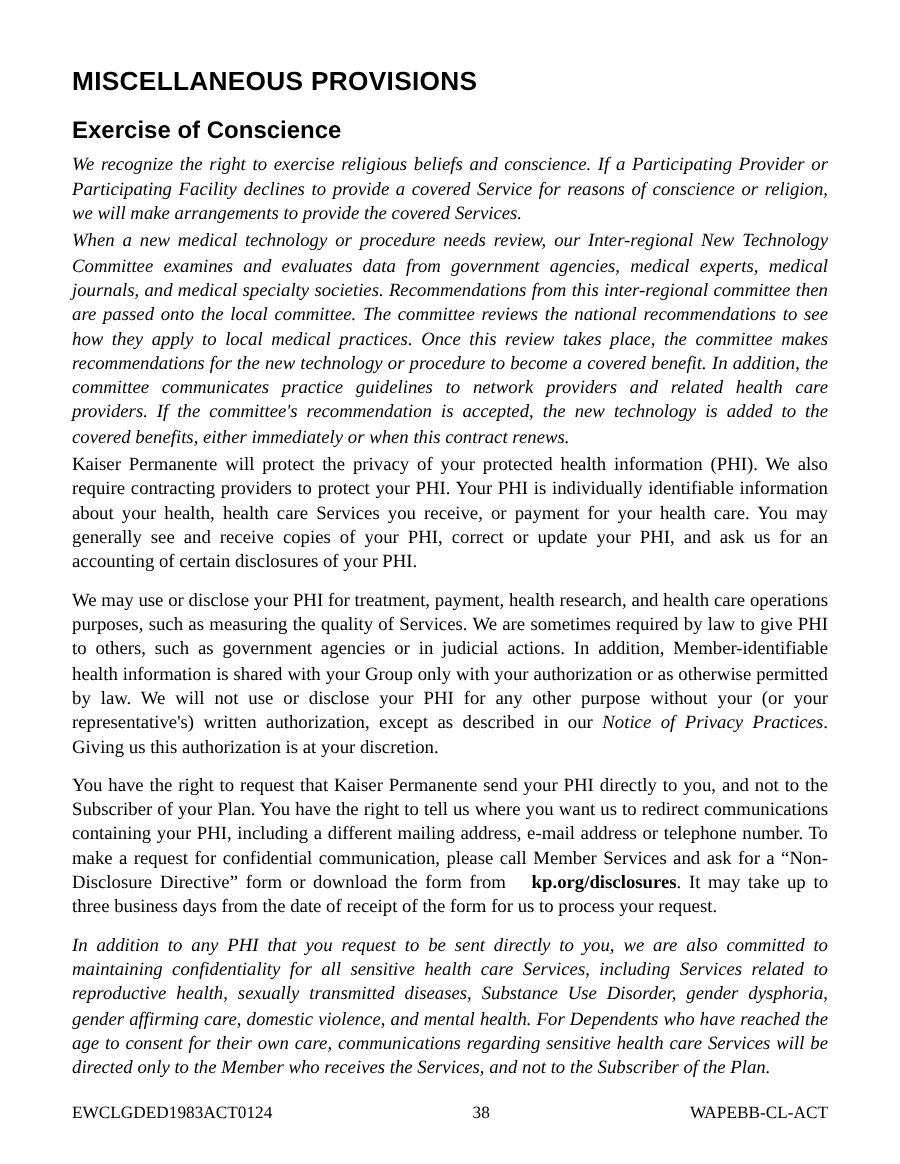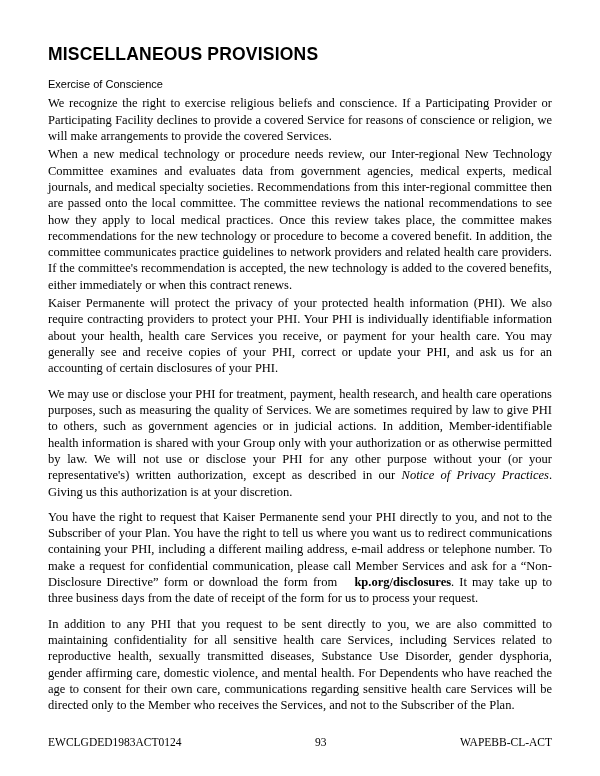--- a/index.html
+++ b/index.html
@@ -24,37 +24,38 @@
   h1.doc-title {
     font-family: "Liberation Sans", sans-serif;
     font-size: 17.5px;
     font-weight: bold;
     letter-spacing: 0.2px;
     margin: 0 0 14px 0;
     line-height: 1.15;
   }
   h2.sec-head {
     font-family: "Liberation Sans", sans-serif;
-    font-size: 11px;
-    font-weight: normal;
+    font-size: 16px;
+    font-weight: bold;
     margin: 14px 0 4px 0;
     line-height: 1.2;
   }
   h2.sec-head.first {
     margin-top: 0;
   }
   p.body {
     font-size: 12.5px;
     line-height: 1.305;
     margin: 0 0 9px 0;
     text-align: justify;
     hyphens: none;
   }
   p.body:last-child {
     margin-bottom: 0;
+    font-style: italic;
   }
   .blk {
     margin-bottom: 2px;
   }
   em { font-style: italic; }
   strong { font-weight: bold; padding-left: 12px; }
   .footer {
     position: absolute;
     left: 48px;
     right: 48px;
@@ -88,17 +89,17 @@
   <div class="blk">
     <p class="body">Kaiser Permanente will protect the privacy of your protected health information (PHI). We also require contracting providers to protect your PHI. Your PHI is individually identifiable information about your health, health care Services you receive, or payment for your health care. You may generally see and receive copies of your PHI, correct or update your PHI, and ask us for an accounting of certain disclosures of your PHI.</p>
     <p class="body">We may use or disclose your PHI for treatment, payment, health research, and health care operations purposes, such as measuring the quality of Services. We are sometimes required by law to give PHI to others, such as government agencies or in judicial actions. In addition, Member-identifiable health information is shared with your Group only with your authorization or as otherwise permitted by law. We will not use or disclose your PHI for any other purpose without your (or your representative's) written authorization, except as described in our <em>Notice of Privacy Practices</em>. Giving us this authorization is at your discretion.</p>
     <p class="body">You have the right to request that Kaiser Permanente send your PHI directly to you, and not to the Subscriber of your Plan. You have the right to tell us where you want us to redirect communications containing your PHI, including a different mailing address, e-mail address or telephone number. To make a request for confidential communication, please call Member Services and ask for a “Non-Disclosure Directive” form or download the form from <strong>kp.org/disclosures</strong>. It may take up to three business days from the date of receipt of the form for us to process your request.</p>
     <p class="body">In addition to any PHI that you request to be sent directly to you, we are also committed to maintaining confidentiality for all sensitive health care Services, including Services related to reproductive health, sexually transmitted diseases, Substance Use Disorder, gender dysphoria, gender affirming care, domestic violence, and mental health. For Dependents who have reached the age to consent for their own care, communications regarding sensitive health care Services will be directed only to the Member who receives the Services, and not to the Subscriber of the Plan.</p>
 
   </div>
 
   <div class="footer">
     <span class="left">EWCLGDED1983ACT0124</span>
-    <span class="center">93</span>
+    <span class="center">38</span>
     <span class="right">WAPEBB-CL-ACT</span>
   </div>
 
 </div>
 
 </body></html>

